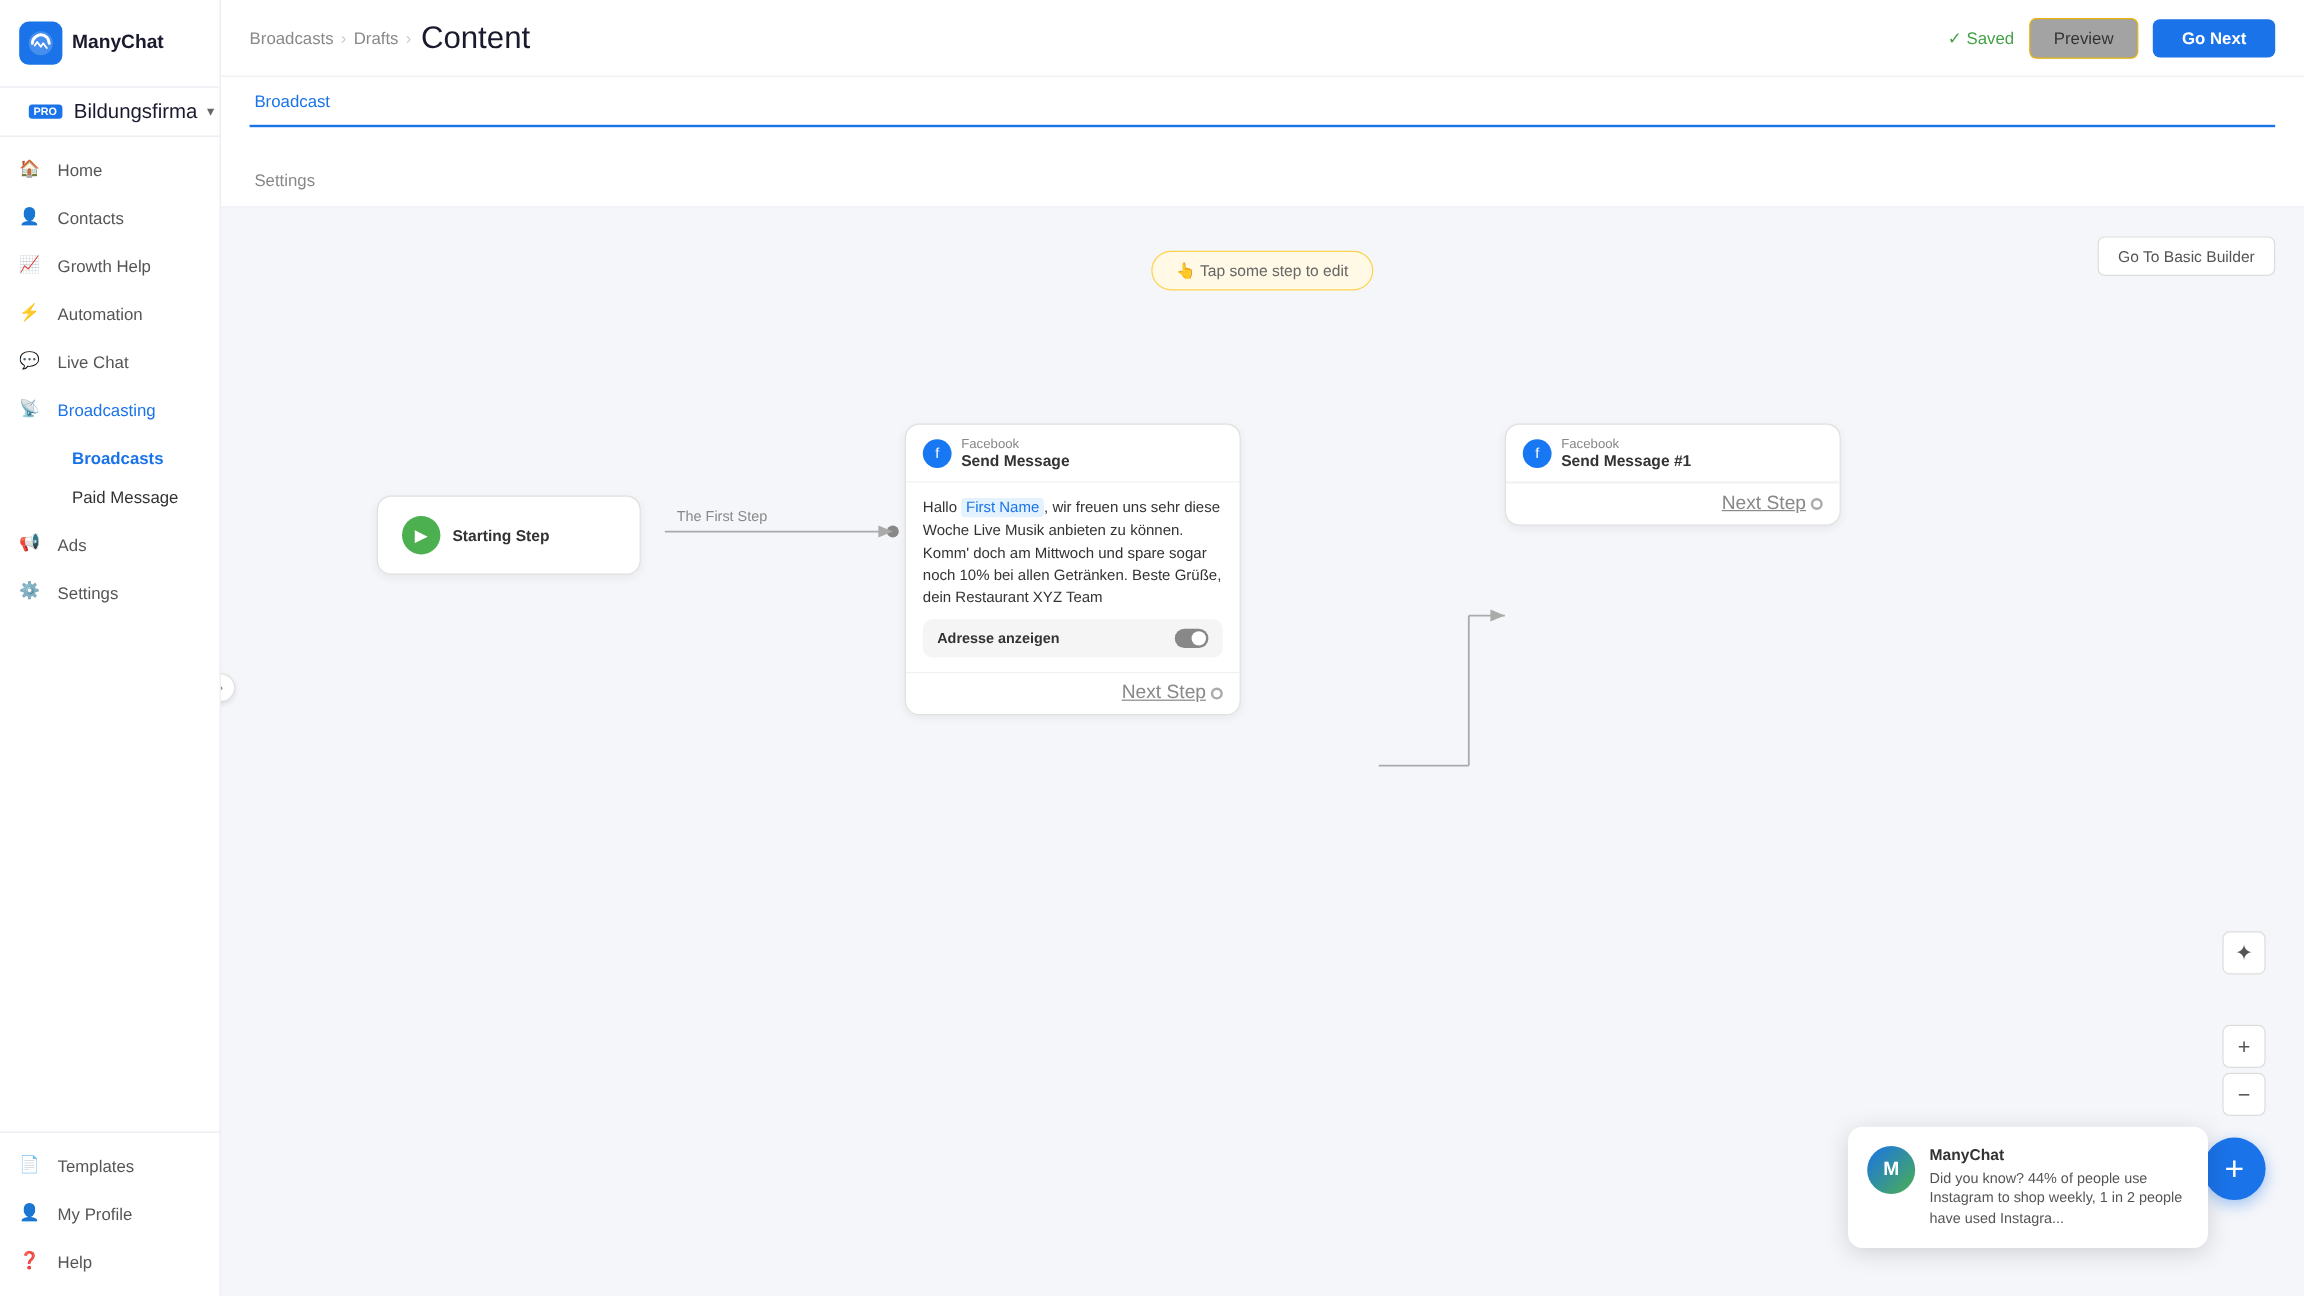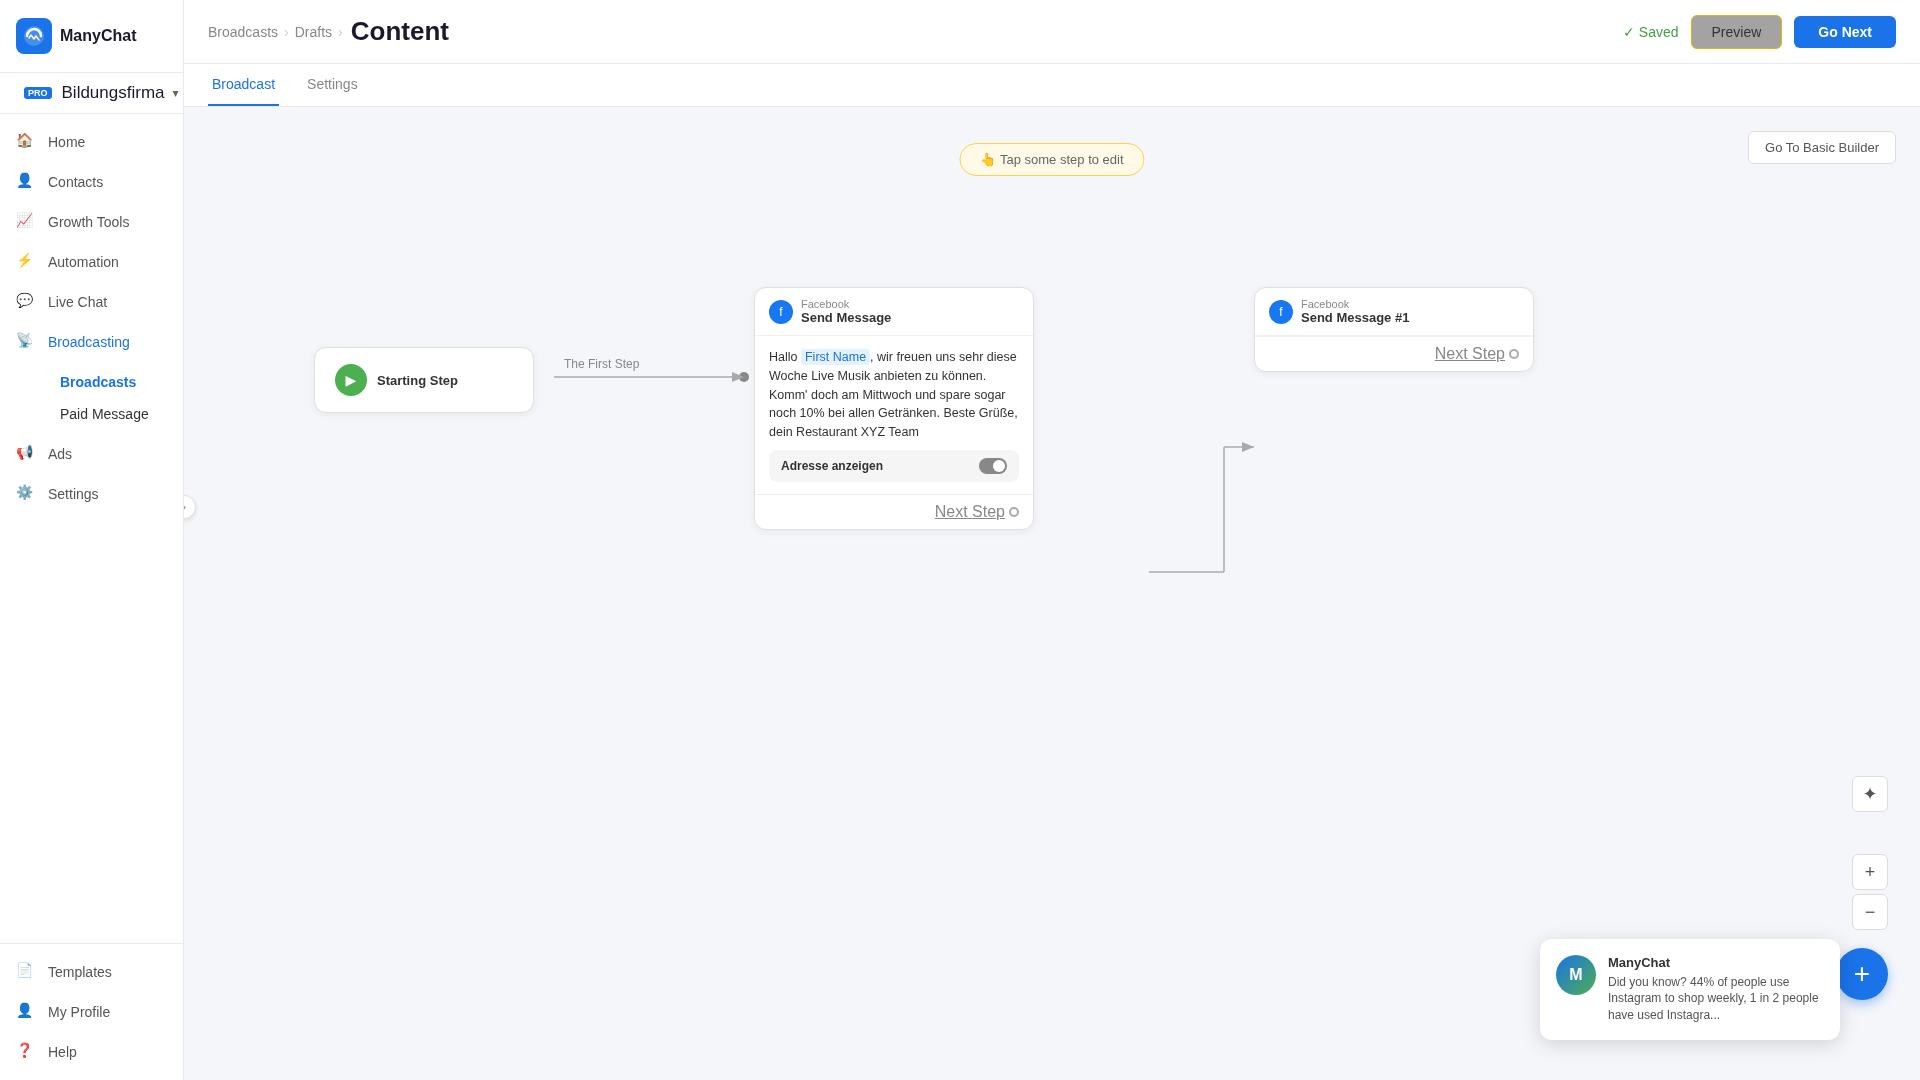--- a/index.html
+++ b/index.html
@@ -78,21 +78,21 @@
       display: flex;
       align-items: center;
       justify-content: space-between;
       flex-shrink: 0;
     }
     .breadcrumb {
       display: flex; align-items: center; gap: 6px;
       font-size: 14px; color: #888;
     }
     .breadcrumb-sep { color: #ccc; }
-    .page-title { font-size: 26px; font-weight: 700; color: #1a1a2e; margin-left: 8px; }
+    .page-title { font-size: 26px; font-weight: 400; color: #1a1a2e; margin-left: 8px; }
     .breadcrumb-area { display: flex; align-items: center; gap: 0; }
 
     .topbar-actions { display: flex; align-items: center; gap: 12px; }
     .saved-badge { color: #43a047; font-size: 14px; display: flex; align-items: center; gap: 4px; }
     .btn-preview {
       padding: 8px 20px; border: 1px solid #eab308; background: #a3a3a3;
       border-radius: 6px; font-size: 14px; font-weight: 500; cursor: pointer; color: #333;
     }
     .btn-gonext {
       padding: 8px 24px; background: #1a73e8; color: white;
@@ -100,20 +100,21 @@
     }
 
     
     .tabs {
       background: #fff;
       border-bottom: 1px solid #e8eaf0;
       padding: 0 24px;
       display: flex;
       gap: 24px;
       flex-shrink: 0;
+      flex-direction: column;
     }
     .tab {
       padding: 12px 4px; font-size: 14px; font-weight: 500;
       color: #888; cursor: pointer; border-bottom: 2px solid transparent;
     }
     .tab.active { color: #1a73e8; border-bottom-color: #1a73e8; }
 
     
     .canvas {
       flex: 1; position: relative; overflow: hidden;
@@ -329,21 +330,21 @@
     <div class="nav-item">
       <span class="nav-icon">🏠</span>
       <span>Home</span>
     </div>
     <div class="nav-item">
       <span class="nav-icon">👤</span>
       <span>Contacts</span>
     </div>
     <div class="nav-item">
       <span class="nav-icon">📈</span>
-      <span>Growth Tools</span>
+      <span>Growth Help</span>
     </div>
     <div class="nav-item">
       <span class="nav-icon">⚡</span>
       <span>Automation</span>
     </div>
     <div class="nav-item">
       <span class="nav-icon">💬</span>
       <span>Live Chat</span>
     </div>
     <div class="nav-item active">

